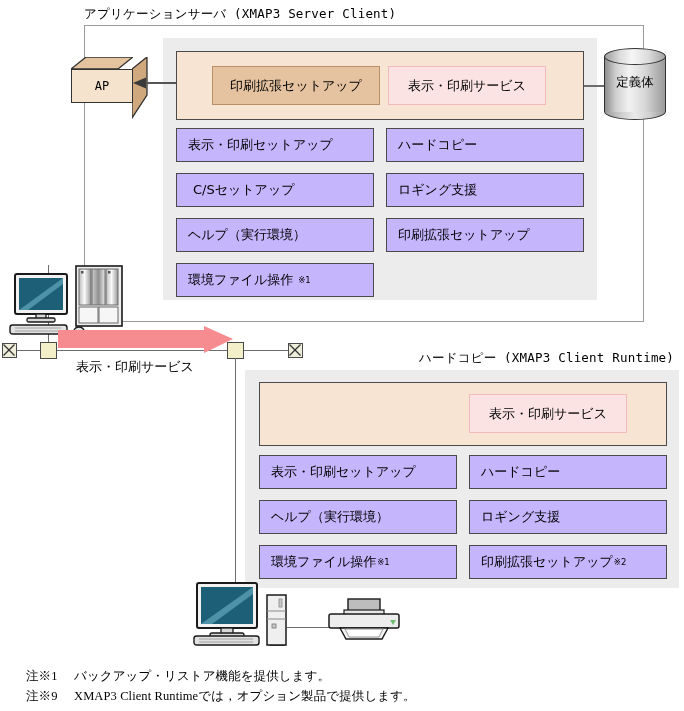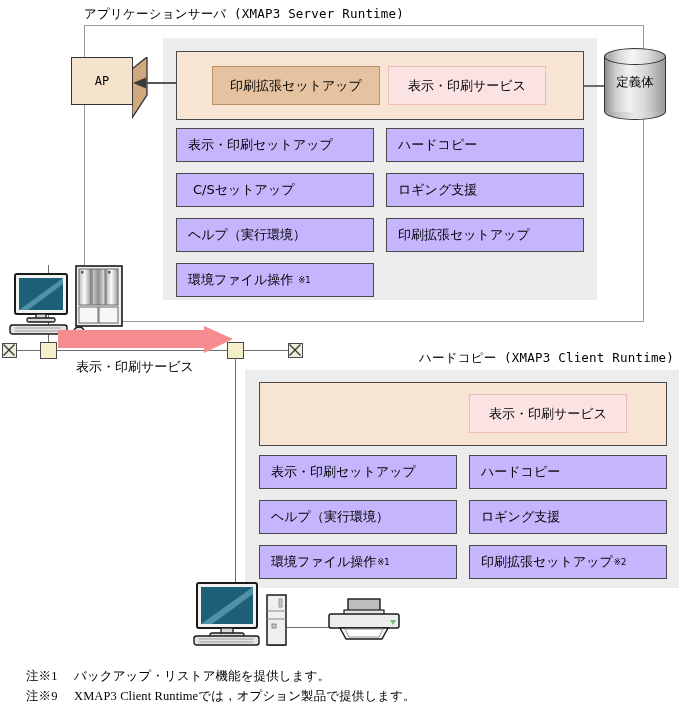--- a/index.html
+++ b/index.html
@@ -45,21 +45,21 @@
     box-sizing:border-box;
     background:#fce3e3;
     border:1.4px solid #f0b9bd;
     display:flex;align-items:center;justify-content:center;
     font-size:13px;white-space:nowrap;
   }
 
   
   .ap-wrap{width:78px;height:62px;}
   .ap-face{
-    position:absolute;left:0;top:0;width:62px;height:48px;
+    position:absolute;left:0;top:12px;width:62px;height:34px;
     background:#f6e3cd;border:1.4px solid #333;box-sizing:border-box;
     display:flex;align-items:center;justify-content:center;
     font-size:12px;font-family:"DejaVu Sans Mono","Liberation Mono",monospace;
   }
   .ap-top{
     position:absolute;left:0;top:0;width:62px;height:12px;
   }
   .ap-side{
     position:absolute;left:61px;top:0;width:16px;height:62px;
   }
@@ -108,21 +108,21 @@
   .fn{
     font-size:12.5px;white-space:nowrap;letter-spacing:0.1px;font-family:Liberation Serif, serif;
   }
 
   
   .dev{position:absolute;}
 </style>
 </head>
 <body>
 
-<div class="abs sec-title" style="left:84px;top:6px;">アプリケーションサーバ (XMAP3 Server Runtime)</div>
+<div class="abs sec-title" style="left:84px;top:6px;">アプリケーションサーバ (XMAP3 Server Client)</div>
 
 <div class="abs outer-frame" style="left:84px;top:25px;width:560px;height:297px;"></div>
 
 <div class="abs gray-panel" style="left:163px;top:38px;width:434px;height:262px;"></div>
 
 <div class="abs ap-wrap" style="left:71px;top:57px;">
   <svg class="ap-top" viewBox="0 0 62 12" preserveAspectRatio="none">
     <polygon points="0,12 15,0 62,0 47,12" fill="#e3c49f" stroke="#333" stroke-width="1.3"></polygon>
   </svg>
   <svg class="ap-side" viewBox="0 0 16 62" preserveAspectRatio="none">

